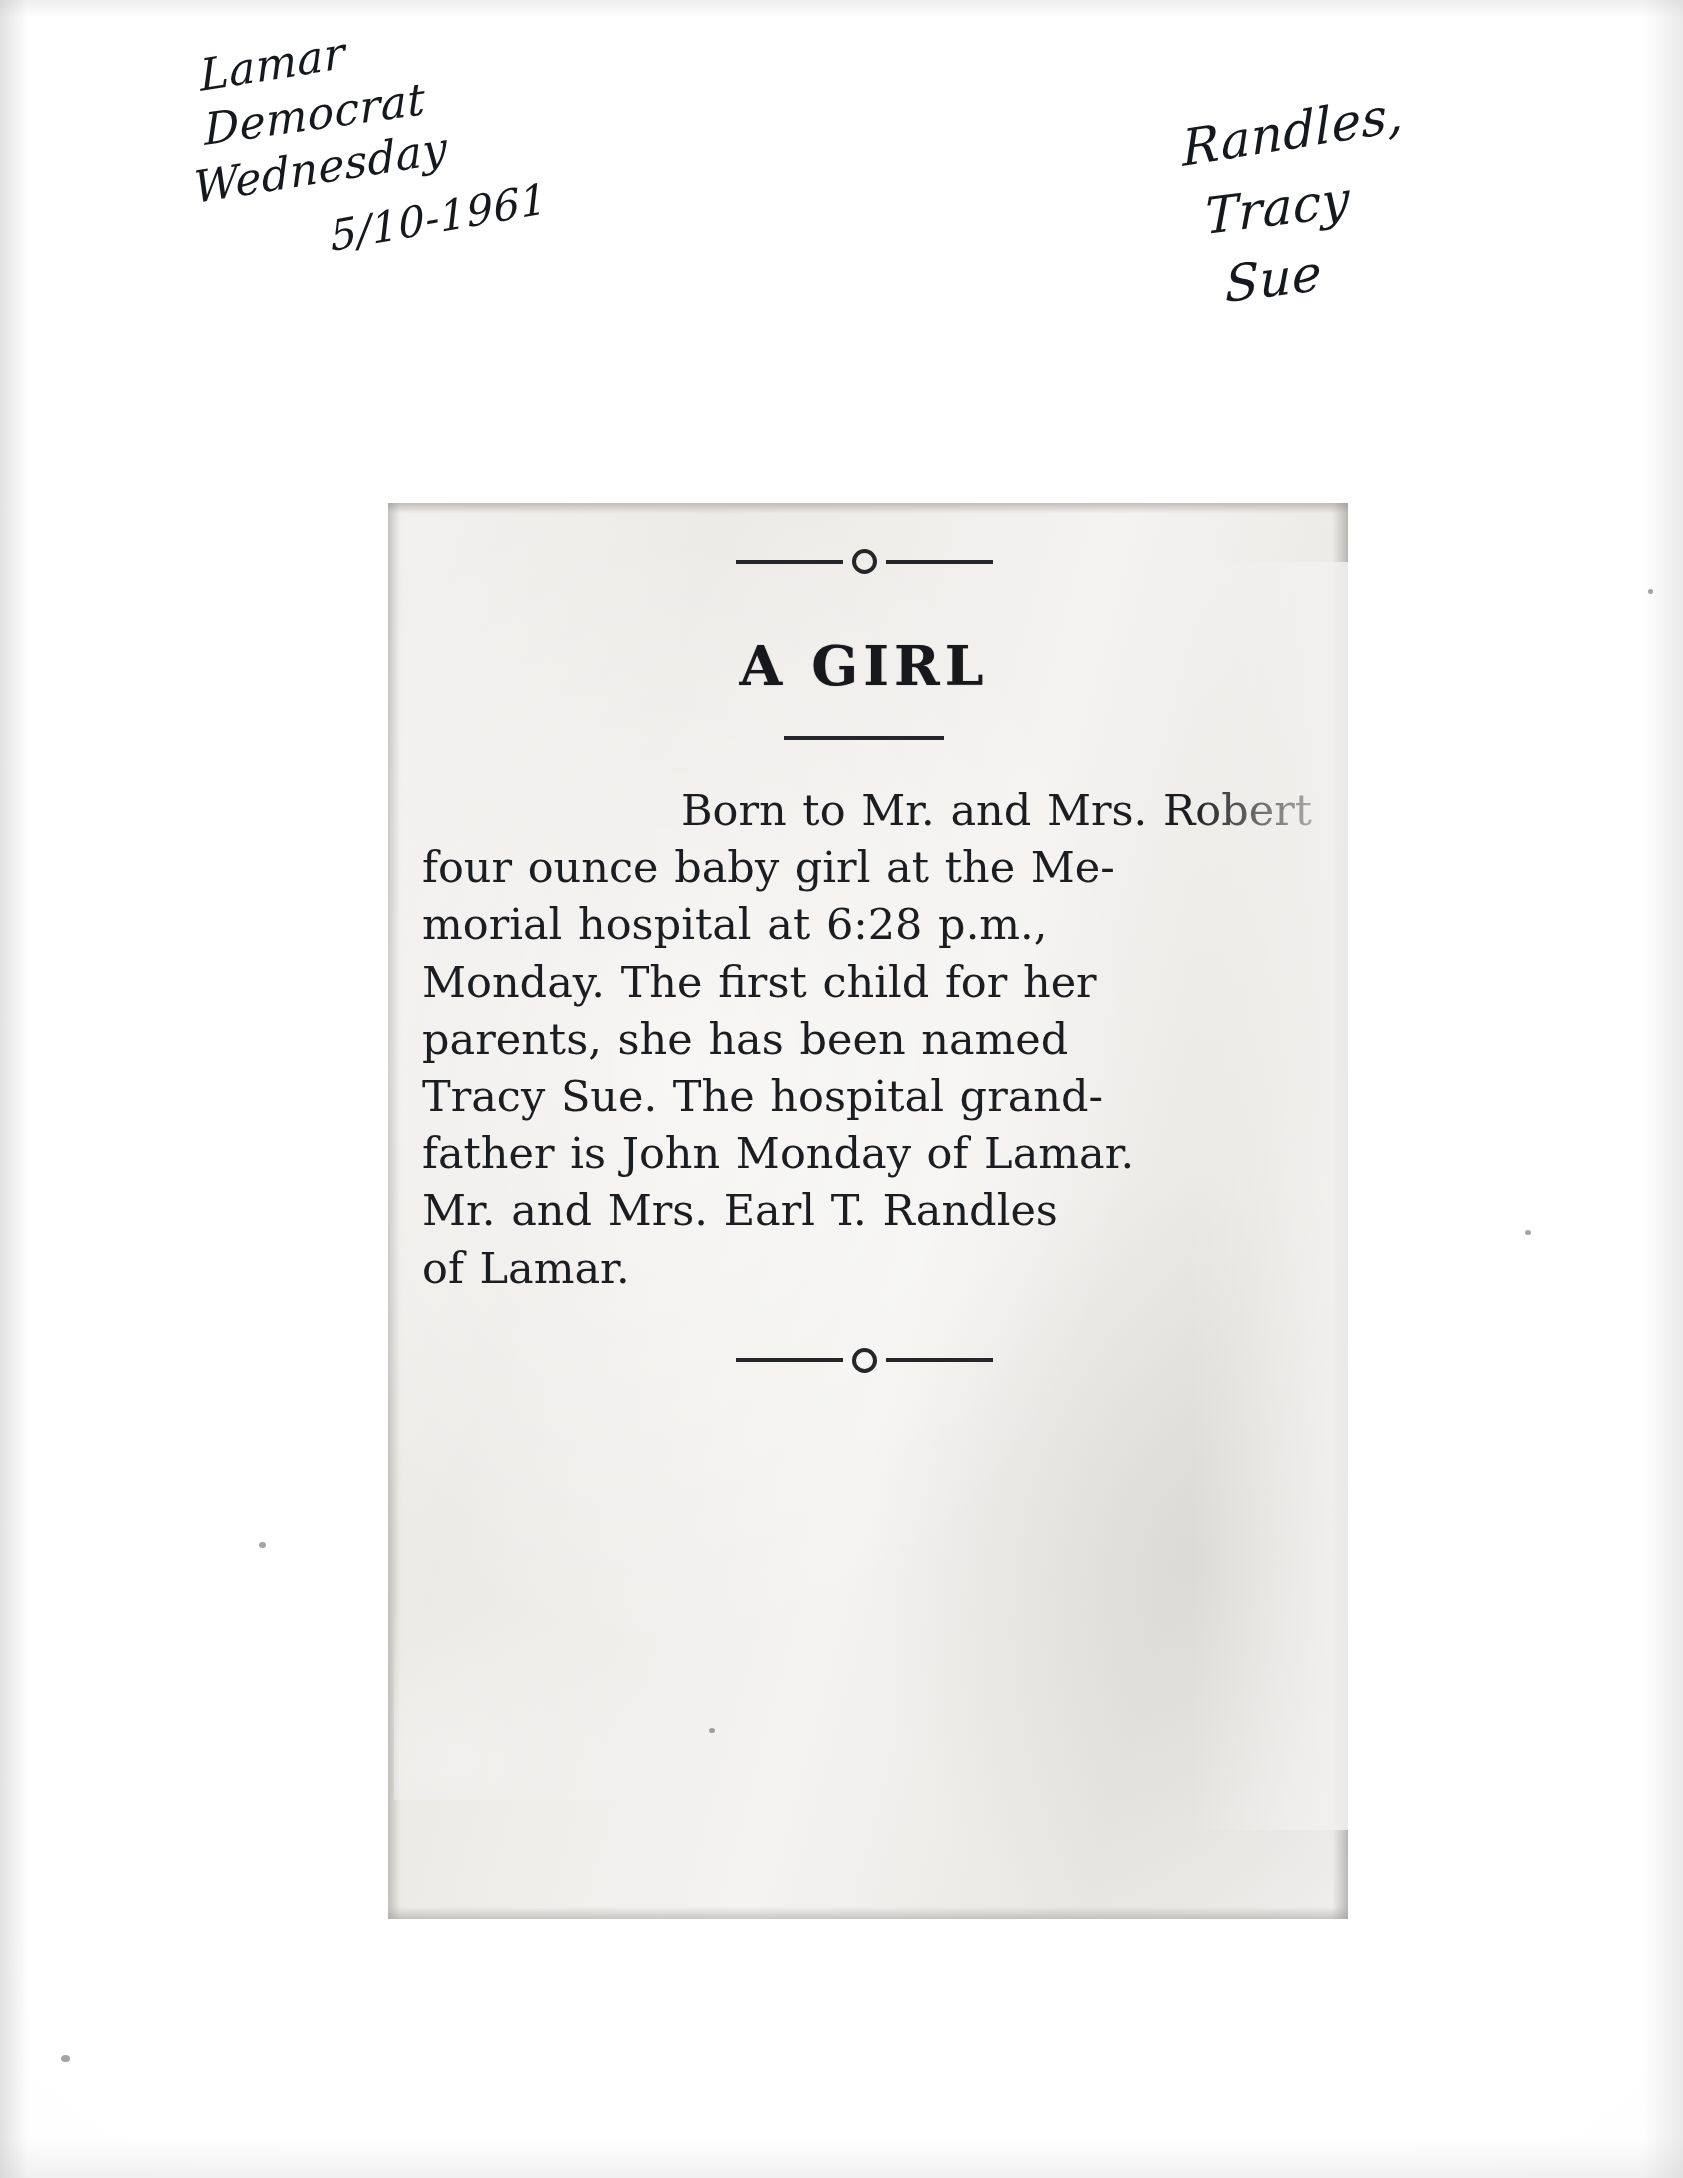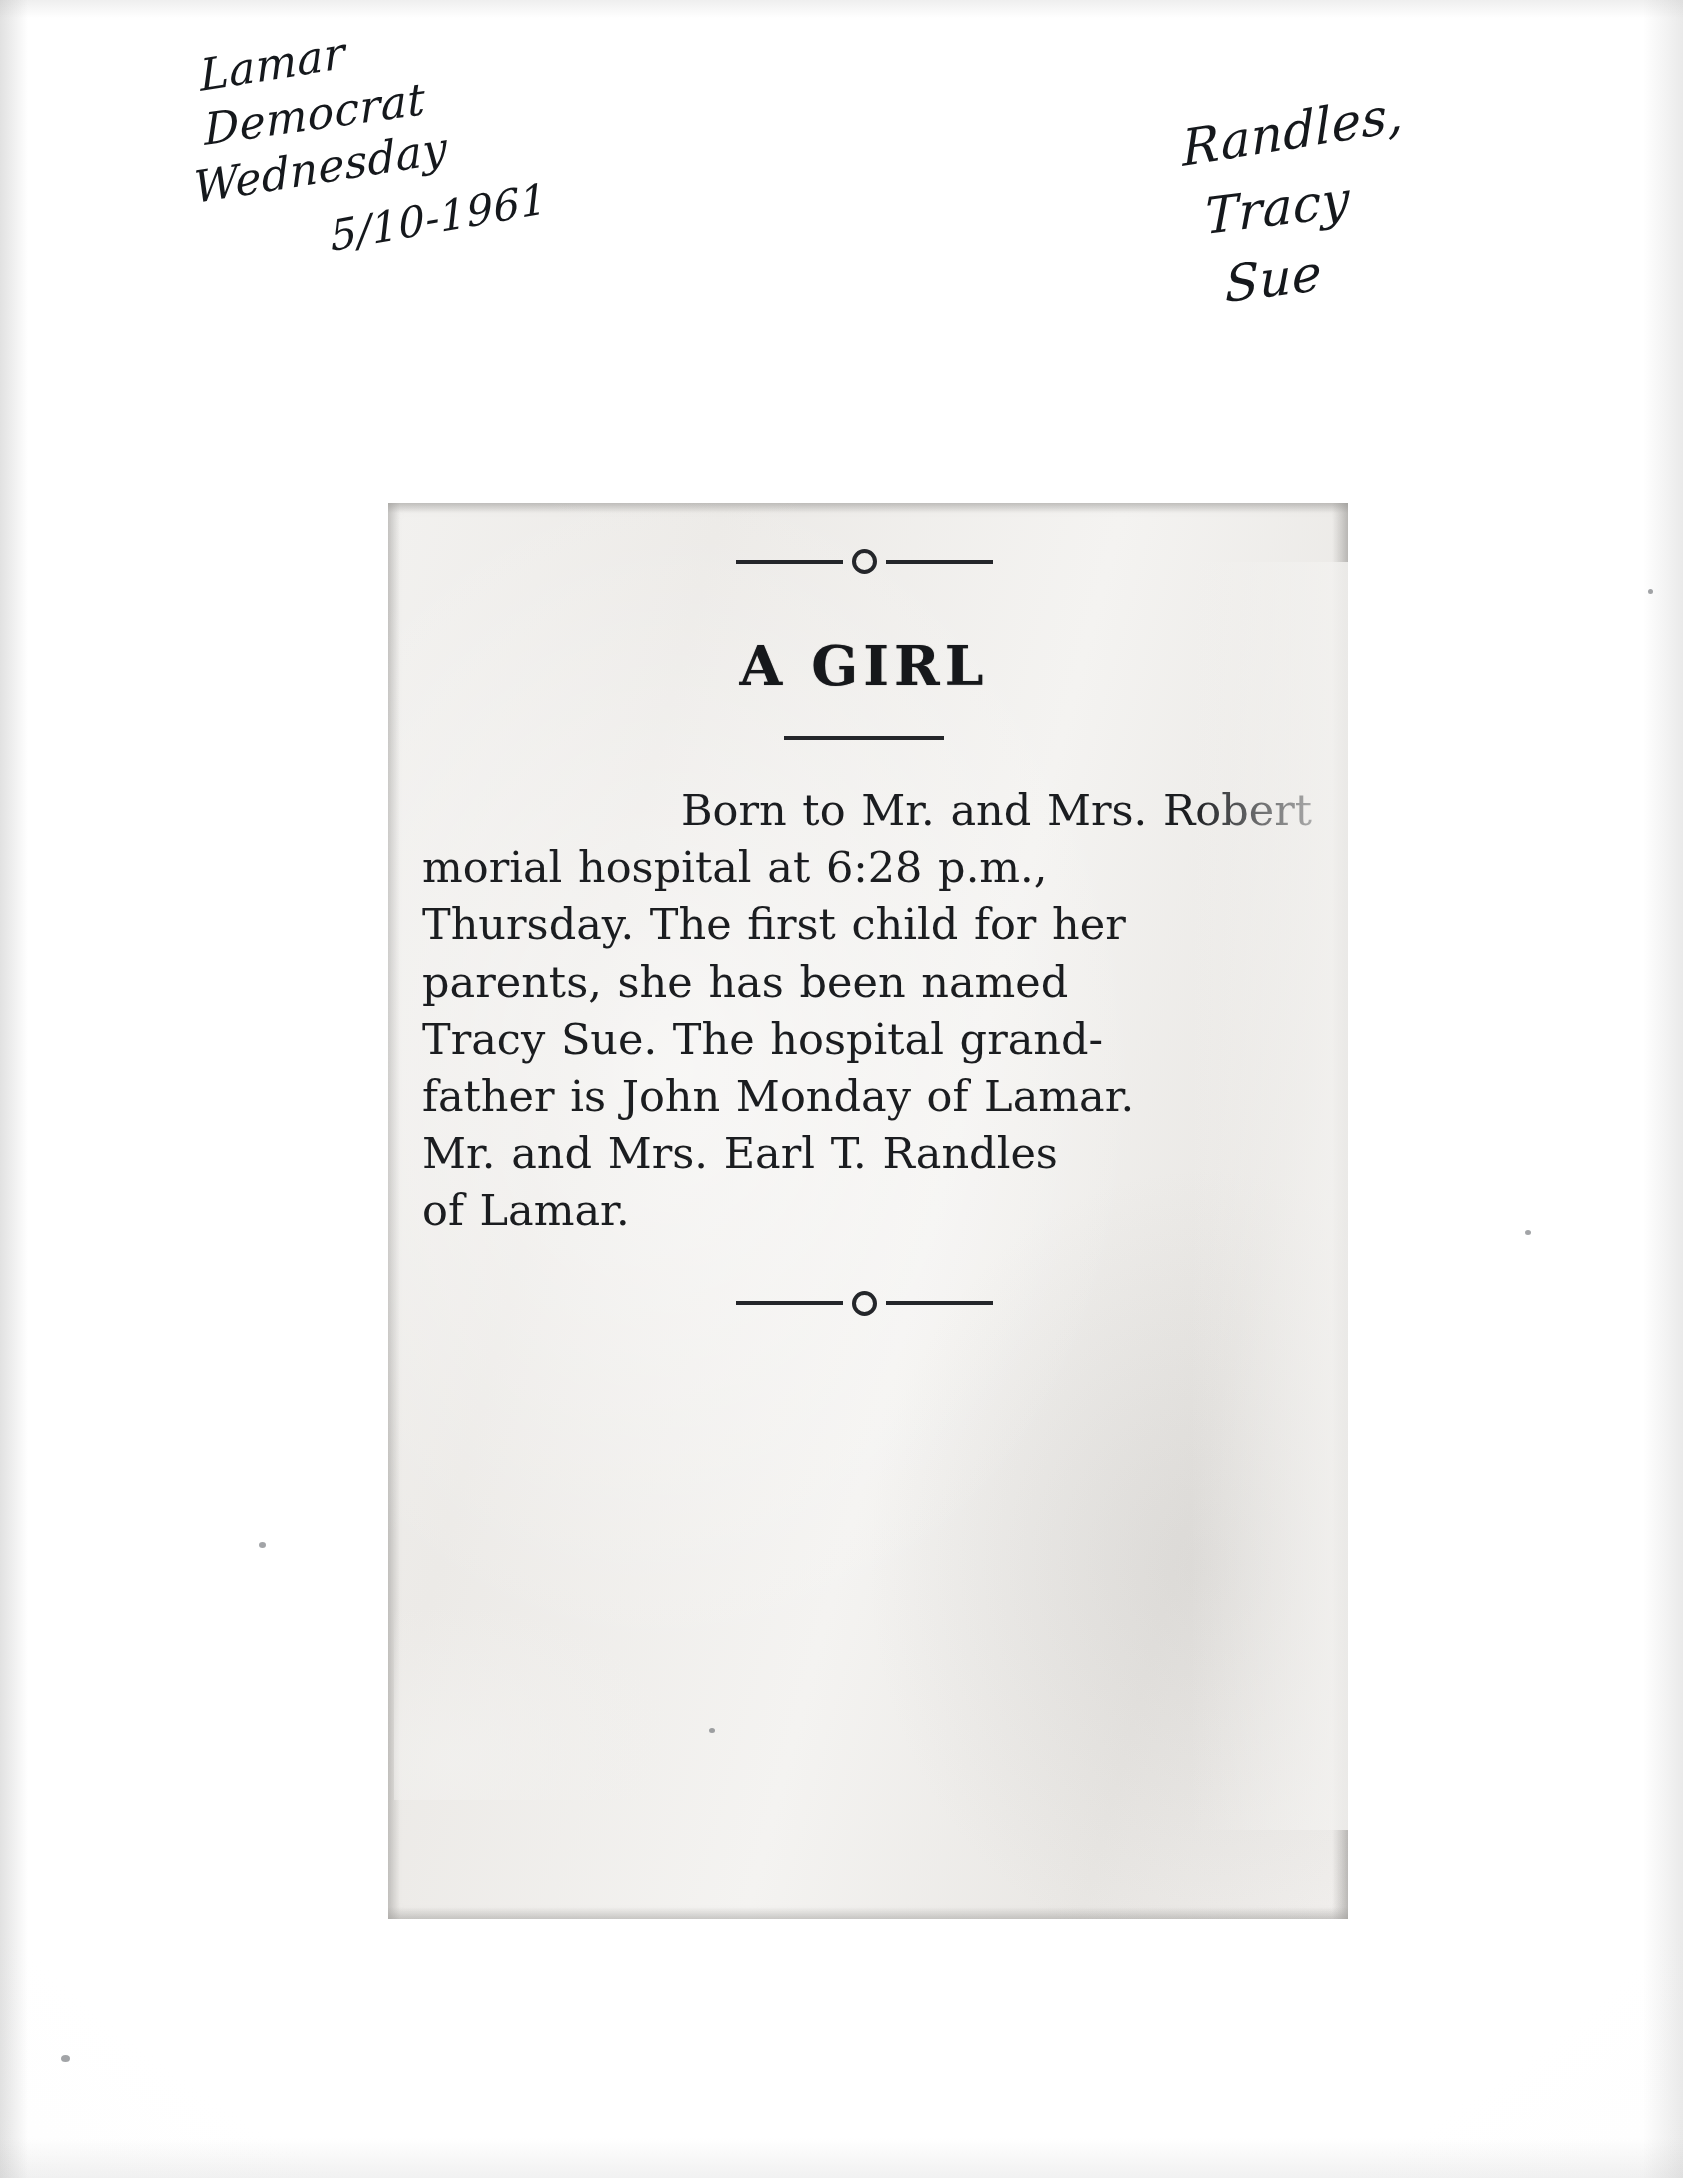--- a/index.html
+++ b/index.html
@@ -302,22 +302,23 @@
 
       <div class="headline">A GIRL</div>
 
       <div class="short-rule"></div>
 
       <div class="article-body">
         <div class="line-row justify">
             <span class="indent-first"></span>
             <span>Born to Mr. and Mrs. Robert</span>
           </div>
+        <div class="line-row"><span>four ounce baby girl at the Me-</span></div>
         <div class="line-row"><span>morial hospital at 6:28 p.m.,</span></div>
-        <div class="line-row"><span>Thursday. The first child for her</span></div>
+        <div class="line-row"><span>Monday. The first child for her</span></div>
         <div class="line-row"><span>parents, she has been named</span></div>
         <div class="line-row"><span>Tracy Sue. The hospital grand-</span></div>
         <div class="line-row"><span>father is John Monday of Lamar.</span></div>
         <div class="line-row"><span>Mr. and Mrs. Earl T. Randles</span></div>
         <div class="line-row"><span>of Lamar.</span></div>
       </div>
 
       <div class="ornament ornament-bottom">
         <div class="bar"></div>
         <div class="dot"></div>

